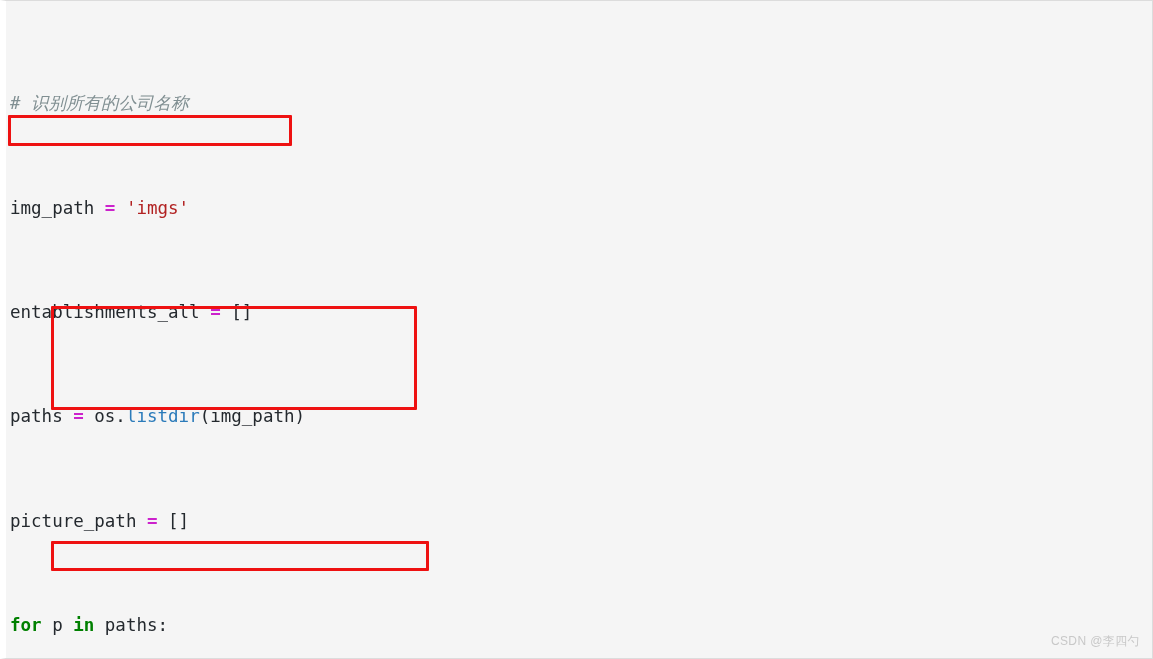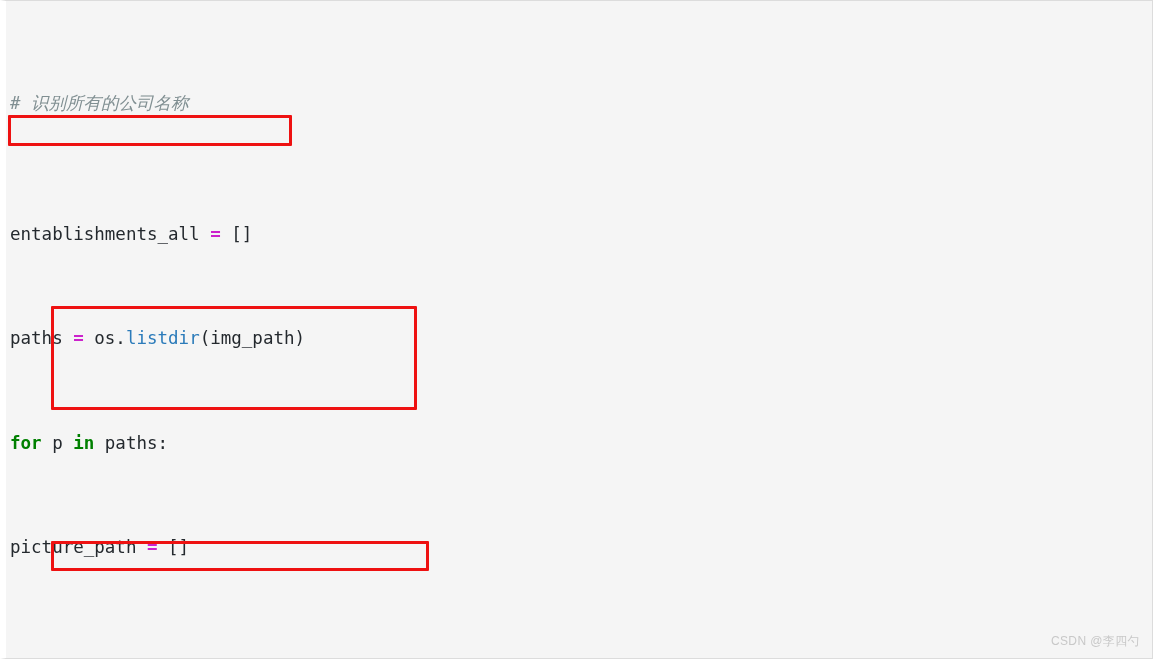--- a/index.html
+++ b/index.html
@@ -92,28 +92,29 @@
 <body>
 
 <div id="screenshot">
 
   <div id="code-block">
 
     <div id="code-lines">
 
       <span class="ln"><span class="tok-comment"># 识别所有的公司名称</span></span>
 
+      <span class="ln"><span class="tok-plain">img_path </span><span class="tok-op">=</span><span class="tok-plain"> </span><span class="tok-string">'imgs'</span></span>
 
       <span class="ln"><span class="tok-plain">entablishments_all </span><span class="tok-op">=</span><span class="tok-plain"> []</span></span>
 
       <span class="ln"><span class="tok-plain">paths </span><span class="tok-op">=</span><span class="tok-plain"> os.</span><span class="tok-func">listdir</span><span class="tok-plain">(img_path)</span></span>
 
+      <span class="ln"><span class="tok-plain">picture_path </span><span class="tok-op">=</span><span class="tok-plain"> []</span></span>
+
       <span class="ln"><span class="tok-keyword">for</span><span class="tok-plain"> p </span><span class="tok-keyword">in</span><span class="tok-plain"> paths:</span></span>
-
-      <span class="ln"><span class="tok-plain">picture_path </span><span class="tok-op">=</span><span class="tok-plain"> []</span></span>
 
       
 
       
 
       
 
       
 
       

